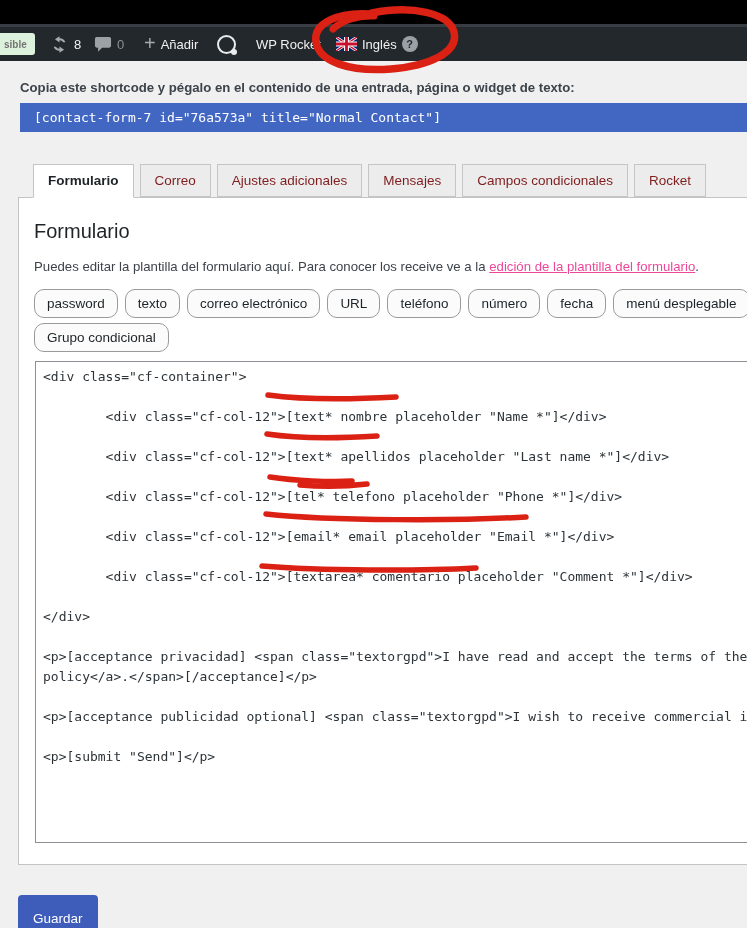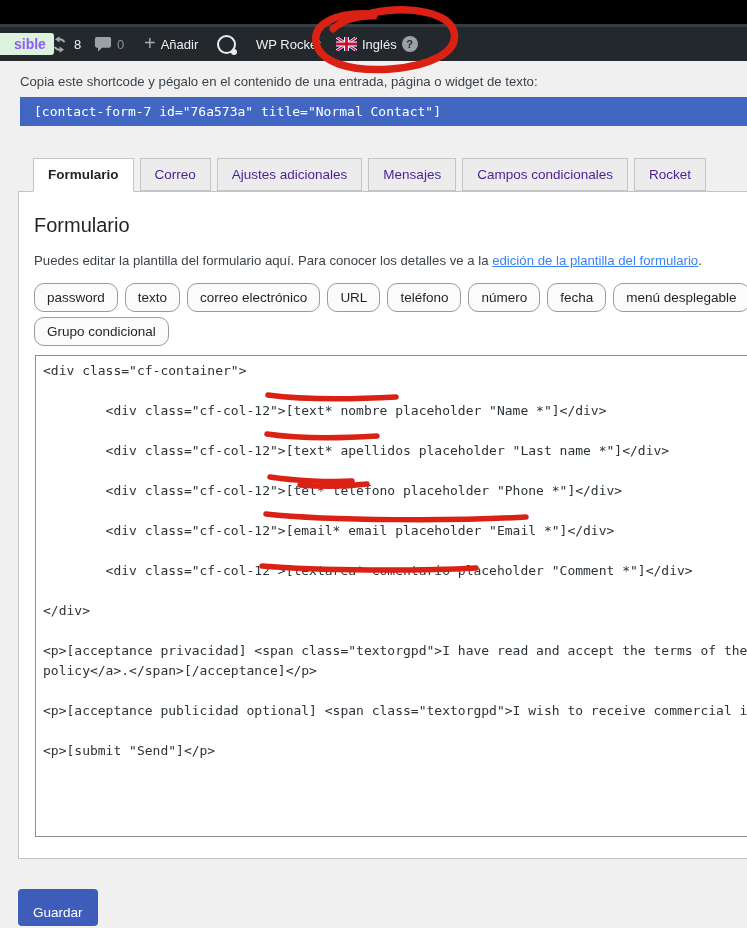--- a/index.html
+++ b/index.html
@@ -9,55 +9,55 @@
     font-family:"Liberation Sans", sans-serif;
     color:#3c434a;
   }
   
   .top-black{height:24px;background:#000;}
   .top-sep{height:3px;background:#383d43;}
   .admin-bar{height:34px;background:#23282d;position:relative;color:#f0f0f1;font-size:13px;}
   .ab{position:absolute;top:0;height:34px;display:flex;align-items:center;gap:5px;white-space:nowrap;}
   .visible-badge{
     position:absolute;left:0;top:6px;height:22px;display:flex;align-items:center;
-    background:#ddf2dd;color:#8b5cf6;border-radius:0 3px 3px 0;padding:0 8px 0 14px;
-    font-size:14px;font-weight:700;
+    background:#ddf2dd;color:#737373;border-radius:0 3px 3px 0;padding:0 8px 0 4px;
+    font-size:10px;font-weight:700;
   }
   .count-light{color:#f0f0f1;font-size:13px;}
   .count-dim{color:#8b9095;font-size:13px;}
   .plus-glyph{color:#a7aaad;font-size:20px;font-weight:400;line-height:1;margin-top:-2px;}
   .q-ring{width:15px;height:15px;border:2.6px solid #e9ebec;border-radius:50%;position:relative;}
   .q-ring::after{content:"";position:absolute;right:-3px;bottom:-3px;width:6px;height:6px;background:#e9ebec;border-radius:50%;}
   .help-badge{width:16px;height:16px;border-radius:50%;background:#9aa0a5;color:#23282d;
     font-size:11px;font-weight:700;display:flex;align-items:center;justify-content:center;}
   
-  .notice-text{margin:13px 0 0 20px;font-size:13.2px;color:#3c434a;}
+  .notice-text{margin:19px 0 0 20px;font-size:13.2px;color:#3c434a;font-weight:bold;}
   .shortcode-bar{
     margin:8px 0 0 20px;width:727px;height:29px;background:#4267c3;color:#fff;
     font-family:"DejaVu Sans Mono", monospace;font-size:13px;line-height:29px;
     padding-left:14px;box-sizing:border-box;border:none;display:block;
   }
   
   .tabs{display:flex;gap:6px;margin:32px 0 0 33px;position:relative;z-index:3;}
   .tab{
     font-size:13.5px;padding:8px 14px;border:1px solid #c5c5c6;background:#ececed;
-    color:#4c1d95;cursor:pointer;
+    color:#7f1d1d;cursor:pointer;
   }
   .tab.active{
     background:#fff;border-color:#c3c4c7;border-bottom-color:#fff;font-weight:700;color:#1d2327;
     margin-bottom:-1px;padding-bottom:9px;
   }
   
   .panel{
     margin-left:18px;width:760px;box-sizing:border-box;background:#fff;
     border:1px solid #c3c4c7;padding:12px 0 21px 15px;position:relative;z-index:2;
   }
   .panel h2{font-size:20px;font-weight:400;color:#1d2327;margin:10px 0 16px 0;}
   .panel .desc{font-size:13.2px;margin:0 0 15px 0;color:#3c434a;}
-  .panel .desc a{color:#3b82f6;text-decoration:underline;}
+  .panel .desc a{color:#ec4899;text-decoration:underline;}
   .tag-row{display:flex;gap:7px;margin:0 0 5px 0;}
   .tag-btn{
     font-family:"Liberation Sans", sans-serif;font-size:13.5px;color:#1d2327;
     background:#fbfbfb;border:1.4px solid #9a9a9b;border-radius:10px;height:29px;
     padding:0 12px;white-space:nowrap;cursor:pointer;
   }
   .template-textarea{
     display:block;margin:9px 0 0 1px;width:726px;height:482px;box-sizing:border-box;
     border:1px solid #8c8f94;background:#fff;color:#2c3338;resize:none;
     font-family:"DejaVu Sans Mono", monospace;font-size:13px;line-height:20px;
@@ -142,21 +142,21 @@
   <div class="tab">Correo</div>
   <div class="tab">Ajustes adicionales</div>
   <div class="tab">Mensajes</div>
   <div class="tab">Campos condicionales</div>
   <div class="tab">Rocket</div>
 </div>
 
 
 <div class="panel">
   <h2>Formulario</h2>
-  <p class="desc"><span>Puedes editar la plantilla del formulario aquí. Para conocer los detalles ve a la </span><a href="#">edición de la plantilla del formulario</a><span>.</span></p>
+  <p class="desc"><span>Puedes editar la plantilla del formulario aquí. Para conocer los receive ve a la </span><a href="#">edición de la plantilla del formulario</a><span>.</span></p>
 
   <div class="tag-row">
     <button class="tag-btn">password</button>
     <button class="tag-btn">texto</button>
     <button class="tag-btn">correo electrónico</button>
     <button class="tag-btn">URL</button>
     <button class="tag-btn">teléfono</button>
     <button class="tag-btn">número</button>
     <button class="tag-btn">fecha</button>
     <button class="tag-btn">menú desplegable</button>

